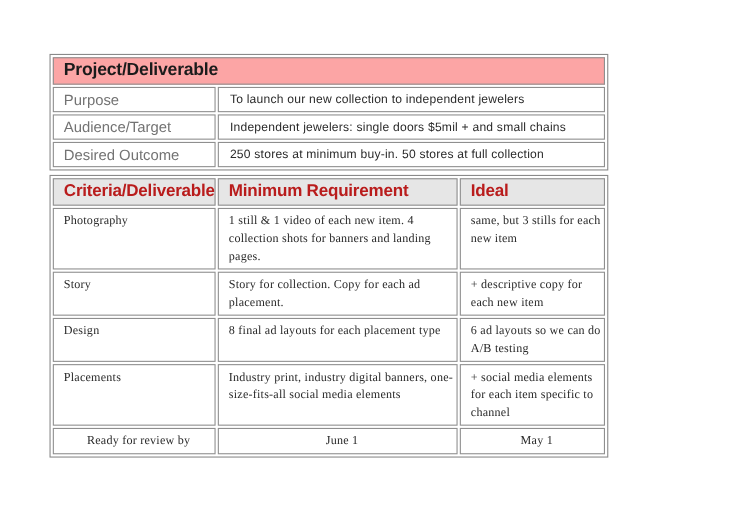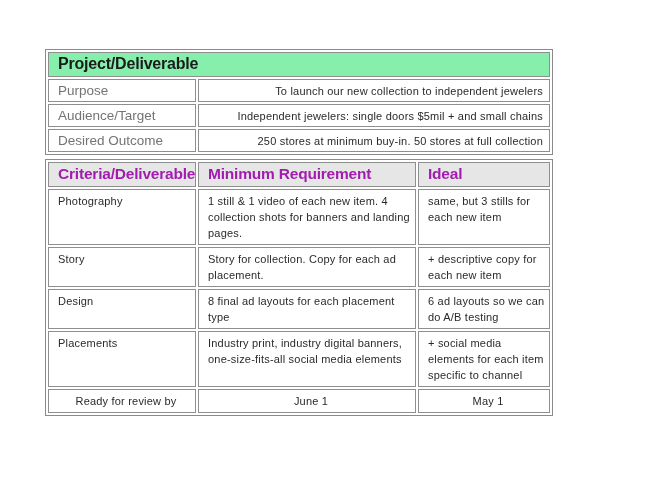--- a/index.html
+++ b/index.html
@@ -23,56 +23,56 @@
     background: #ffffff;
   }
   td {
     border: 1px solid #8f8f8f;
     vertical-align: top;
     overflow: hidden;
   }
   
   .t1 col.c1 { width: 148px; }
   .t1 .hdr-cell {
-    background: #86efac;
+    background: #fca5a5;
     height: 23px;
     vertical-align: middle;
     padding: 2px 8px 3px 9px;
   }
   .t1 .hdr-cell .hdr-text {
     font-size: 16px; font-weight: bold; color: #1b1b1b;
     letter-spacing: -0.2px;
   }
   .t1 .label-cell {
     height: 18px;
     vertical-align: middle;
     padding: 1px 6px 2px 9px;
     font-size: 13.5px; color: #737373;
   }
   .t1 .value-cell {
     vertical-align: middle;
     padding: 1px 6px 2px 10px;
-    text-align: right;
   }
   
   .t2 { margin-top: 4px; }
   .t2 col.c1 { width: 148px; }
   .t2 col.c2 { width: 218px; }
   .t2 .hdr-cell {
     background: #e6e6e6;
     height: 23px;
     vertical-align: middle;
     padding: 2px 6px 3px 9px;
   }
   .t2 .hdr-cell .hdr-text {
-    font-size: 15.5px; font-weight: bold; color: #a21caf;
+    font-size: 15.5px; font-weight: bold; color: #b91c1c;
     letter-spacing: -0.2px;
   }
   .t2 td.cell {
     padding: 3px 1px 3px 9px;
+    font-family: Liberation Serif, serif;
   }
   .t2 tr.short td.cell { height: 14px; text-align: center; }
   
   .hand {
     font-size: 11px;
     line-height: 16px;
     color: #2a2a2a;
     letter-spacing: 0.2px;
   }
 </style>

